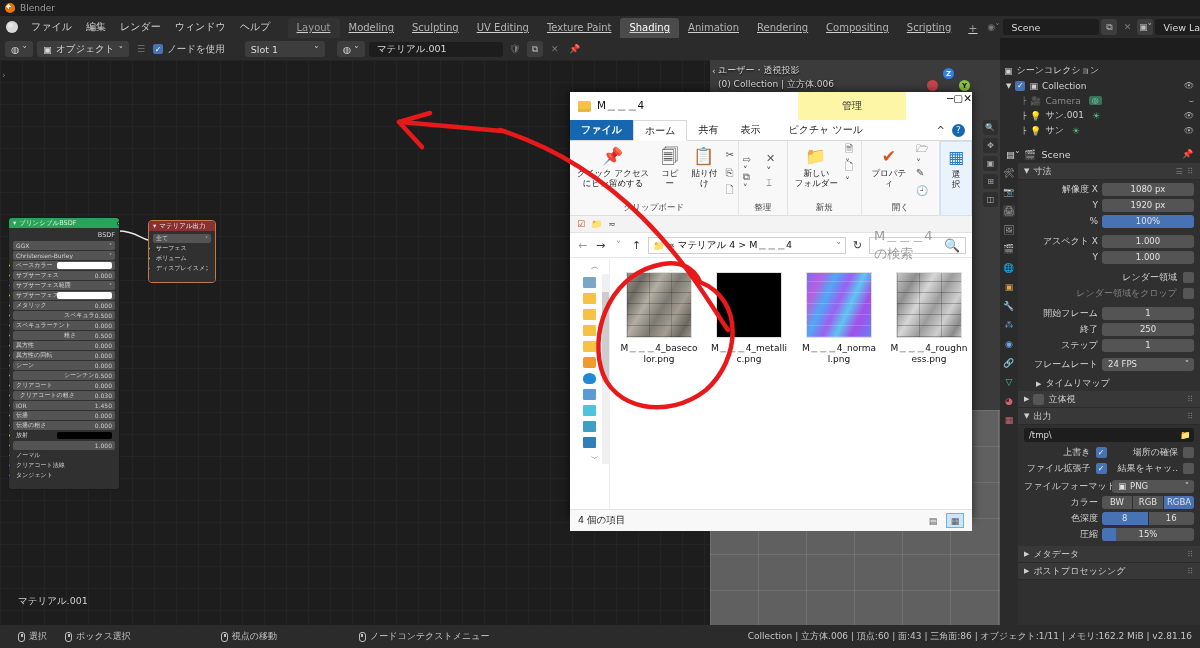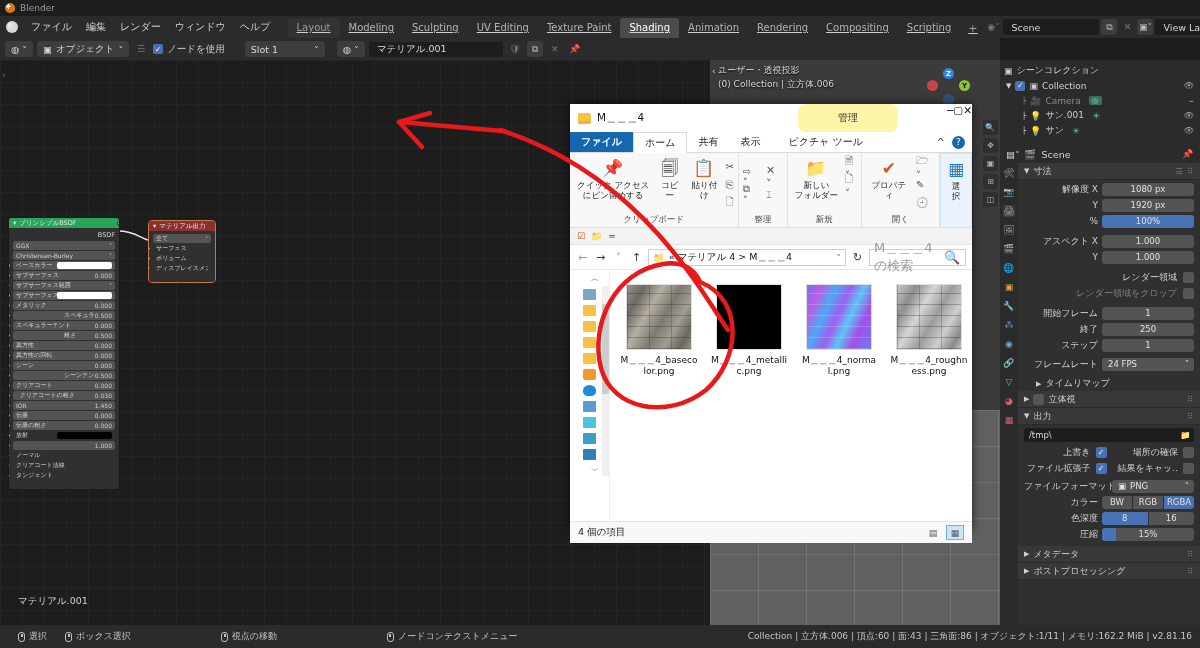--- a/index.html
+++ b/index.html
@@ -132,28 +132,28 @@
   .b-status{position:absolute;left:0;top:625px;width:1200px;height:23px;background:#2b2b2b;
     display:flex;align-items:center;font-size:9px;color:#c5c5c5;}
   .mouse-ico{display:inline-block;width:7px;height:10px;border:1px solid #c0c0c0;
     border-radius:3px;margin-right:4px;vertical-align:-2px;position:relative;}
   .mouse-ico::after{content:"";position:absolute;left:2px;top:1px;width:2px;height:3px;background:#c0c0c0;}
   .mouse-ico.r::after{left:auto;right:2px;}
   .st-item{display:flex;align-items:center;margin-left:18px;white-space:nowrap;}
   .st-right{margin-left:auto;padding-right:8px;}
 
   
-  .explorer{position:absolute;left:570px;top:104px;width:402px;height:427px;background:#0369a1;
+  .explorer{position:absolute;left:570px;top:92px;width:402px;height:427px;background:#0369a1;
     box-shadow:0 0 9px rgba(0,0,0,.65); font-family:"DejaVu Sans","Liberation Sans",sans-serif;}
   .ex-title{height:28px;background:#fff;display:flex;align-items:center;padding-left:8px;
     font-size:10.5px;color:#111;position:relative;}
   .ex-folder{width:13px;height:11px;background:#f5c243;border-radius:1px 2px 2px 1px;margin-right:6px;flex:none;
     box-shadow:inset 0 -3px 0 rgba(0,0,0,.06);}
-  .ex-mgmt{position:absolute;left:228px;top:0;width:100px;height:28px;background:#fcf6a6;
-    display:flex;align-items:center;justify-content:center;font-size:10px;color:#333;border-radius:8px;}
+  .ex-mgmt{position:absolute;left:228px;top:0;width:108px;height:28px;background:#fcf6a6;
+    display:flex;align-items:center;justify-content:center;font-size:10px;color:#333;}
   .ex-wbtns{margin-left:auto;display:flex;height:28px;}
   .ex-ribbon-tabs{height:21px;background:#fff;display:flex;align-items:stretch;
     border-bottom:1px solid #d9d9d9;position:relative;}
   .rtab{padding:0 11px;display:flex;align-items:center;font-size:10px;color:#222;}
   .rtab.file{background:#1667b1;color:#fff;font-weight:bold;}
   .rtab.act{border:1px solid #d9d9d9;border-bottom:1px solid #fff;margin-bottom:-1px;background:#fff;}
   .rtab.pic{margin-left:6px;}
   .ribbon-right{margin-left:auto;display:flex;align-items:center;gap:7px;padding-right:7px;}
   .help-circ{width:13px;height:13px;border-radius:50%;background:#1667b1;color:#fff;font-size:9px;
     display:flex;align-items:center;justify-content:center;}
@@ -841,20 +841,20 @@
       <span>選択</span>
     </span>
     <span class="st-item">
       <span class="mouse-ico"></span>
       <span>ボックス選択</span>
     </span>
     <span class="st-item" style="margin-left:90px">
       <span class="mouse-ico"></span>
       <span>視点の移動</span>
     </span>
-    <span class="st-item" style="margin-left:110px">
+    <span class="st-item" style="margin-left:82px">
       <span class="mouse-ico r"></span>
       <span>ノードコンテクストメニュー</span>
     </span>
     <span class="st-right">Collection | 立方体.006 | 頂点:60 | 面:43 | 三角面:86 | オブジェクト:1/11 | メモリ:162.2 MiB | v2.81.16</span>
   </div>
 
 </div>
 
 </body></html>

